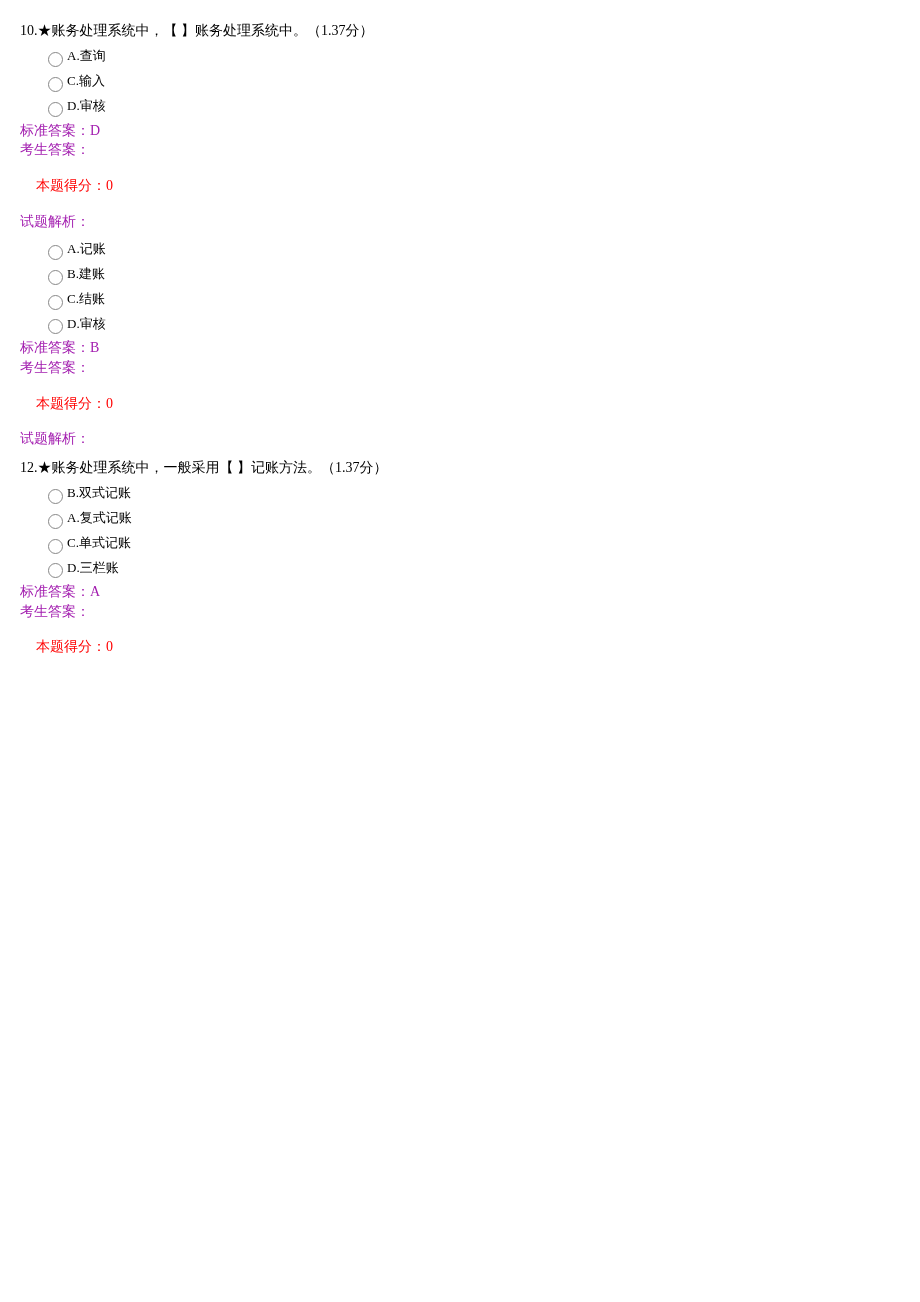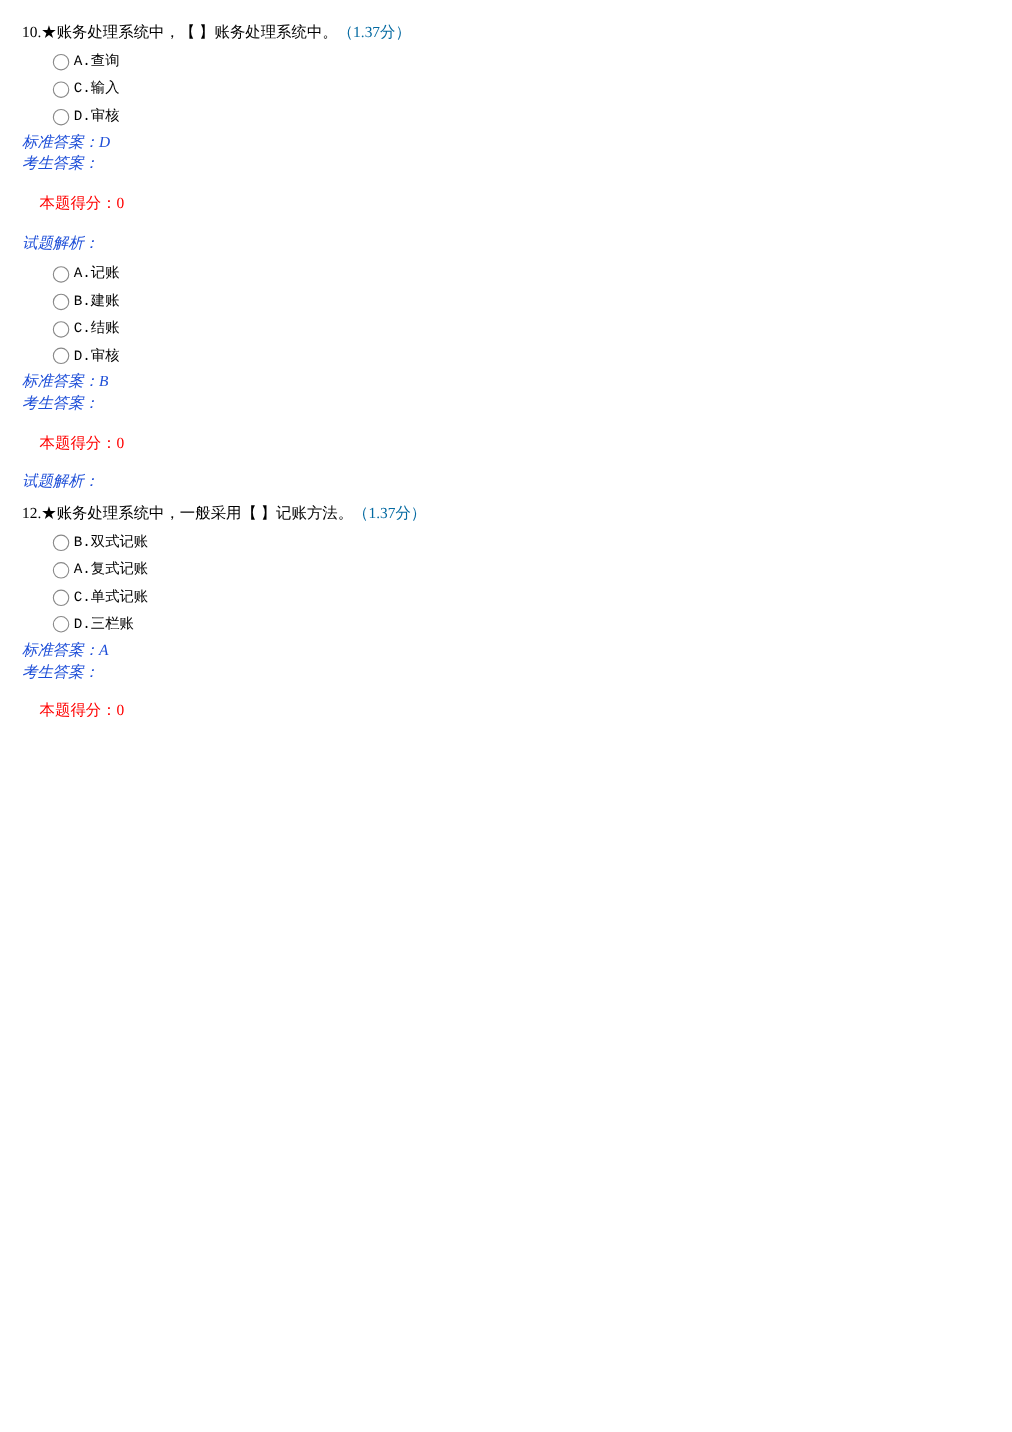--- a/index.html
+++ b/index.html
@@ -17,51 +17,49 @@
     .question-header {
       margin-bottom: 4px;
     }
     .question-number {
       display: inline;
     }
     .question-text {
       display: inline;
     }
     .score {
-      color: #0369a1;
+      color: #000000;
     }
     .options {
       padding-left: 28px;
     }
     .option {
       display: flex;
-      align-items: center;
+      align-items: flex-end;
       margin: 4px 0;
-      font-family: Liberation Mono, monospace;
     }
     .radio {
       width: 13px;
       height: 13px;
       border: 1px solid #888;
       border-radius: 50%;
       display: inline-block;
       margin-right: 4px;
       flex-shrink: 0;
     }
     .option-label {
       font-size: 13px;
     }
     .answer-section {
       margin-top: 2px;
     }
     .answer-line-blue {
-      color: #1d4ed8;
+      color: #a21caf;
       margin: 0;
       line-height: 1.4;
-      font-style: italic;
     }
     .answer-line-red {
       color: red;
       margin: 16px;
       line-height: 1.4;
     }
   </style>
 </head>
 <body>
 

